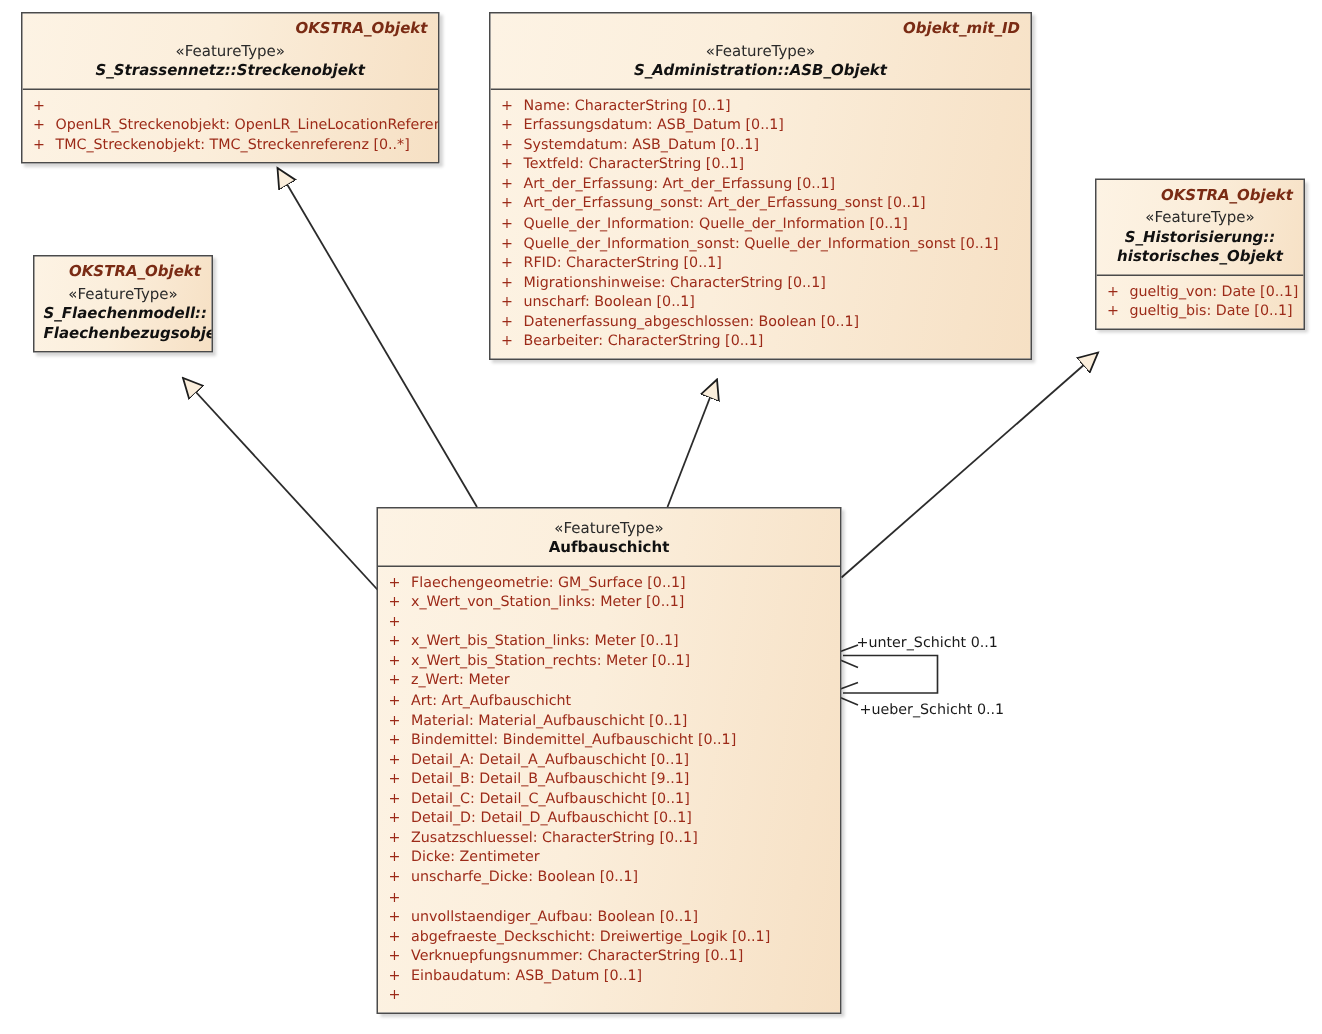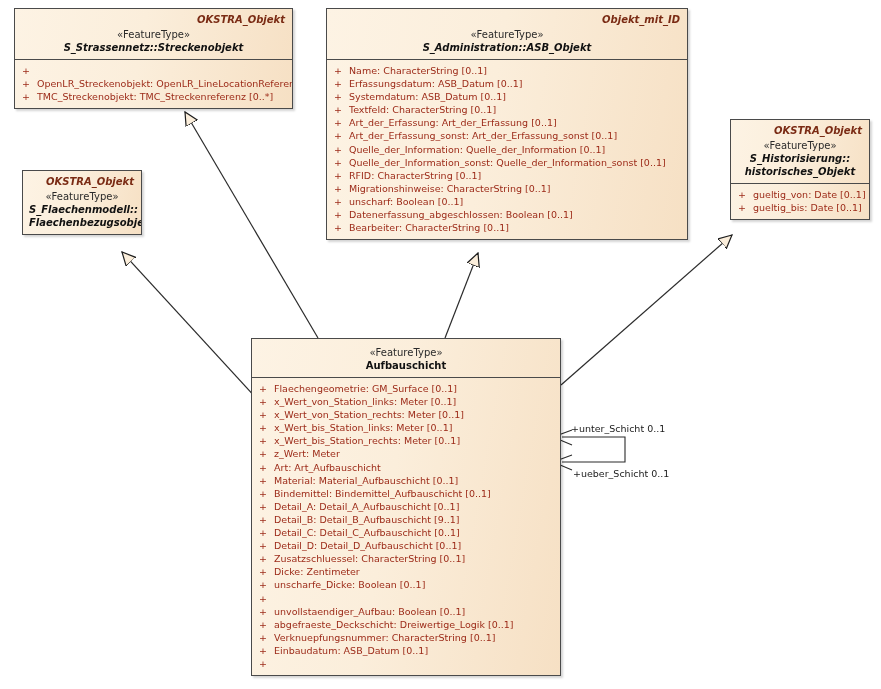--- a/index.html
+++ b/index.html
@@ -247,21 +247,20 @@
         <div class="attr">
           <span class="vis">+</span>
           <span class="sig">Flaechengeometrie: GM_Surface [0..1]</span>
         </div>
         <div class="attr">
           <span class="vis">+</span>
           <span class="sig">x_Wert_von_Station_links: Meter [0..1]</span>
         </div>
         <div class="attr">
           <span class="vis">+</span>
-          <span class="sig">x_Wert_von_Station_rechts: Meter [0..1]</span>
         </div>
         <div class="attr">
           <span class="vis">+</span>
           <span class="sig">x_Wert_bis_Station_links: Meter [0..1]</span>
         </div>
         <div class="attr">
           <span class="vis">+</span>
           <span class="sig">x_Wert_bis_Station_rechts: Meter [0..1]</span>
         </div>
         <div class="attr">

